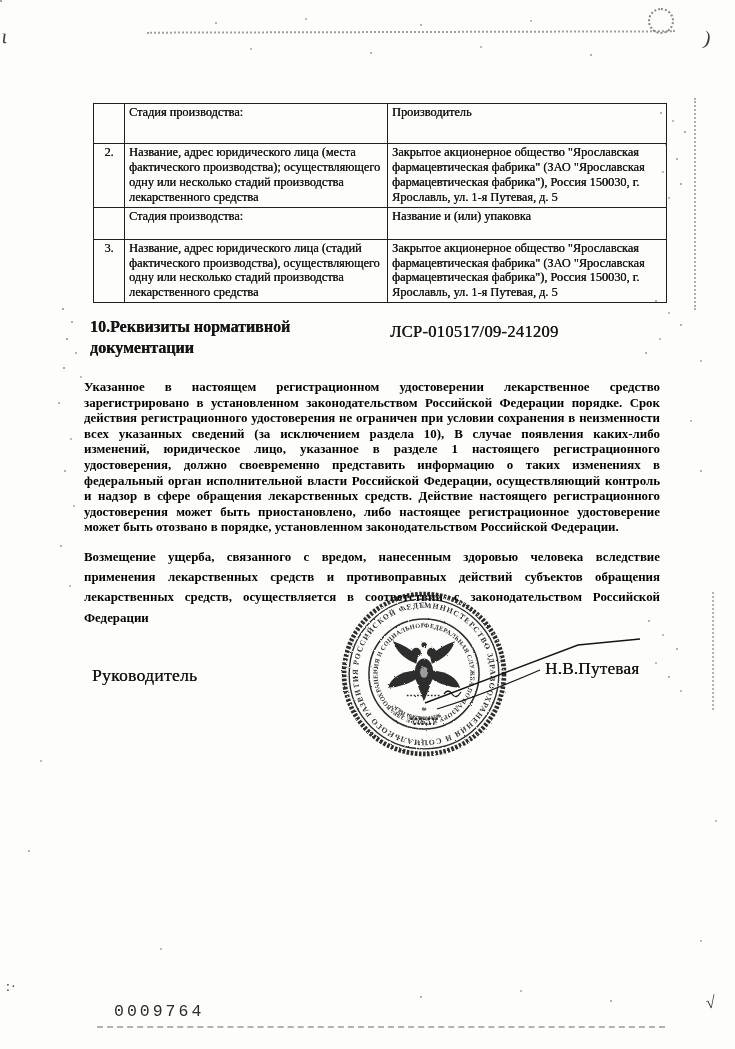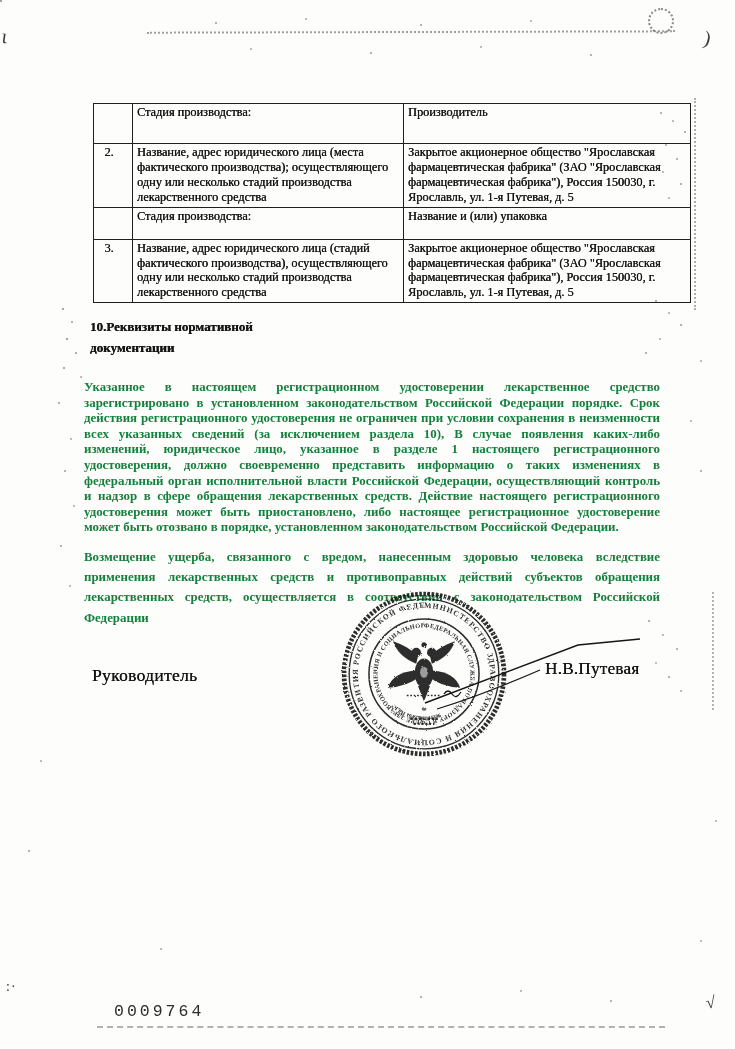--- a/index.html
+++ b/index.html
@@ -40,43 +40,43 @@
       160px 948px 0 #999, 420px 996px 0 #888, 520px 990px 0 #999, 610px 1000px 0 #888,
       700px 940px 0 #999, 40px 760px 0 #999, 28px 850px 0 #8a8a8a, 715px 820px 0 #999;
     opacity:.85;}
   
   table.prod{
     position:absolute;left:93px;top:103px;width:559px;
     border-collapse:collapse;table-layout:fixed;
     font-size:12.3px;line-height:14.9px;
   }
   table.prod td{
-    border:1.6px solid #1f1f1f;vertical-align:top;padding:1px 12px 2px 4px;
+    border:1.6px solid #1f1f1f;vertical-align:top;padding:1px 4px 2px 4px;
     text-shadow:.3px 0 0 currentColor;
   }
   td.numcell{width:22px;text-align:center;vertical-align:middle;padding:0 1px;}
   td.labcell{width:254px;}
   td.valcell{width:270px;margin-left:16px;}
   tr.r-stage td{height:36px;}
   tr.r-stage2 td{height:28px;}
   tr.r-name td{height:57px;}
   
   .sec10-heading{
     position:absolute;left:90px;top:316px;width:232px;
-    font-weight:bold;font-size:13px;line-height:21px;
+    font-weight:bold;font-size:16px;line-height:21px;
     text-shadow:.3px 0 0 currentColor;
   }
   .sec10-number{
     position:absolute;left:390px;top:322px;font-size:16.5px;
     text-shadow:.4px 0 0 currentColor;letter-spacing:.3px;
   }
   
   .para{
     position:absolute;left:84px;width:576px;
-    font-weight:bold;font-size:12.9px;text-align:justify;color:#15803d;
+    font-weight:bold;font-size:12.9px;text-align:justify;color:#000000;
   }
   .para1{top:380px;line-height:15.6px;}
   .para2{top:547px;line-height:20.2px;}
   
   .role{position:absolute;left:92px;top:665px;font-size:17.5px;letter-spacing:.3px;
     text-shadow:.3px 0 0 currentColor;}
   .signer{position:absolute;left:545px;top:659px;font-size:17px;letter-spacing:.3px;
     text-shadow:.3px 0 0 currentColor;}
   svg.stamp{position:absolute;left:338px;top:588px;width:172px;height:172px;}
   svg.sig{position:absolute;left:0;top:0;width:735px;height:1049px;pointer-events:none;}
@@ -122,20 +122,21 @@
     </tr>
     <tr class="r-name">
       <td class="numcell">3.</td>
       <td class="labcell">Название, адрес юридического лица (стадий фактического производства), осуществляющего одну или несколько стадий производства лекарственного средства</td>
       <td class="valcell">Закрытое акционерное общество "Ярославская фармацевтическая фабрика" (ЗАО "Ярославская фармацевтическая фабрика"), Россия 150030, г. Ярославль, ул. 1-я Путевая, д. 5</td>
     </tr>
   </tbody>
     </table>
 
   <div class="sec10-heading">10.Реквизиты нормативной документации</div>
+  <div class="sec10-number">ЛСР-010517/09-241209</div>
 
   <div class="para para1">Указанное в настоящем регистрационном удостоверении лекарственное средство зарегистрировано в установленном законодательством Российской Федерации порядке. Срок действия регистрационного удостоверения не ограничен при условии сохранения в неизменности всех указанных сведений (за исключением раздела 10), В случае появления каких-либо изменений, юридическое лицо, указанное в разделе 1 настоящего регистрационного удостоверения, должно своевременно представить информацию о таких изменениях в федеральный орган исполнительной власти Российской Федерации, осуществляющий контроль и надзор в сфере обращения лекарственных средств. Действие настоящего регистрационного удостоверения может быть приостановлено, либо настоящее регистрационное удостоверение может быть отозвано в порядке, установленном законодательством Российской Федерации.</div>
   <div class="para para2">Возмещение ущерба, связанного с вредом, нанесенным здоровью человека вследствие применения лекарственных средств и противоправных действий субъектов обращения лекарственных средств, осуществляется в соответствии с законодательством Российской Федерации</div>
 
   <div class="role">Руководитель</div>
   <div class="signer">Н.В.Путевая</div>
 
   <svg class="stamp" viewBox="0 0 200 200" aria-hidden="true">
     <defs>
       <filter id="rough" x="-10%" y="-10%" width="120%" height="120%">

